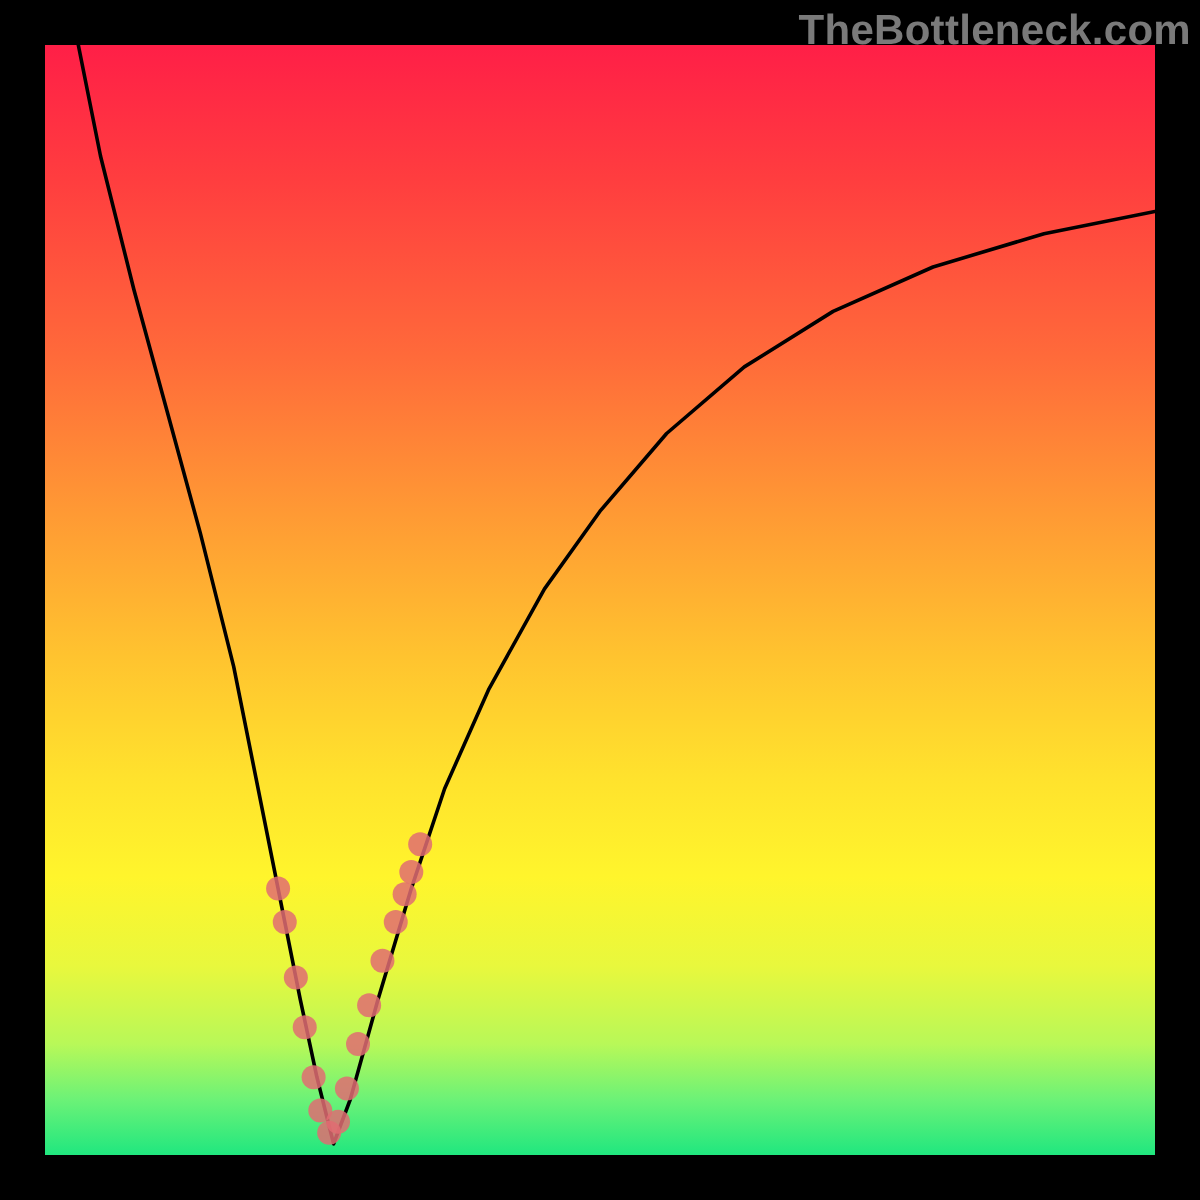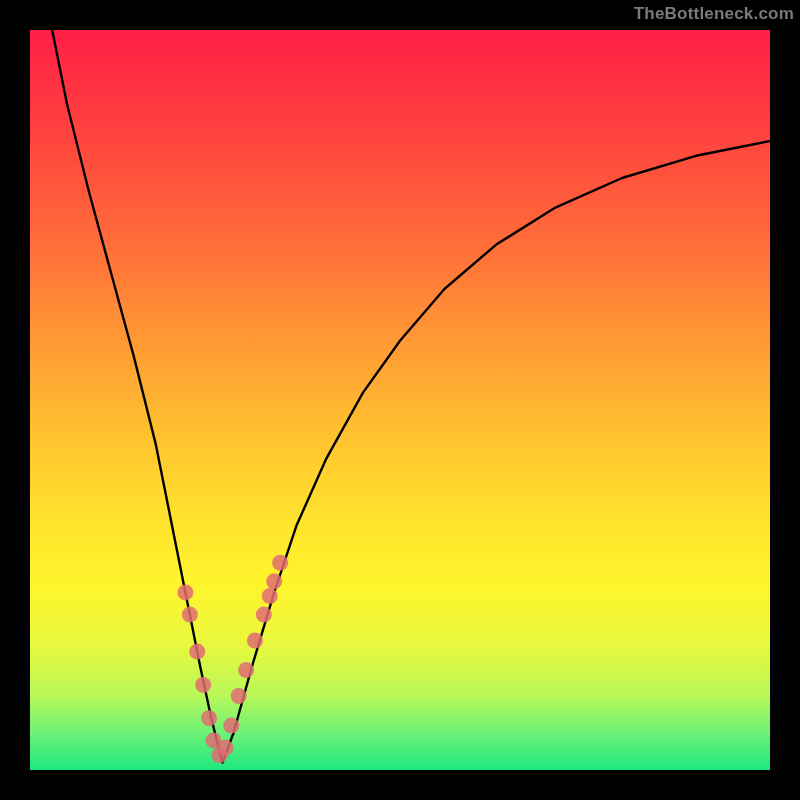--- a/index.html
+++ b/index.html
@@ -42,21 +42,21 @@
       #b8f858 90%,
       #6cf277 95%,
       #20e77f 100%
     );
   }
   .watermark {
     position: absolute;
     top: 4px;
     right: 6px;
     color: #7a7a7a;
-    font-size: 17px;
+    font-size: 28px;
     font-weight: 600;
     letter-spacing: 0.2px;
   }
   svg.overlay {
     position: absolute;
     inset: 0;
   }
 </style>
 </head>
 <body>

